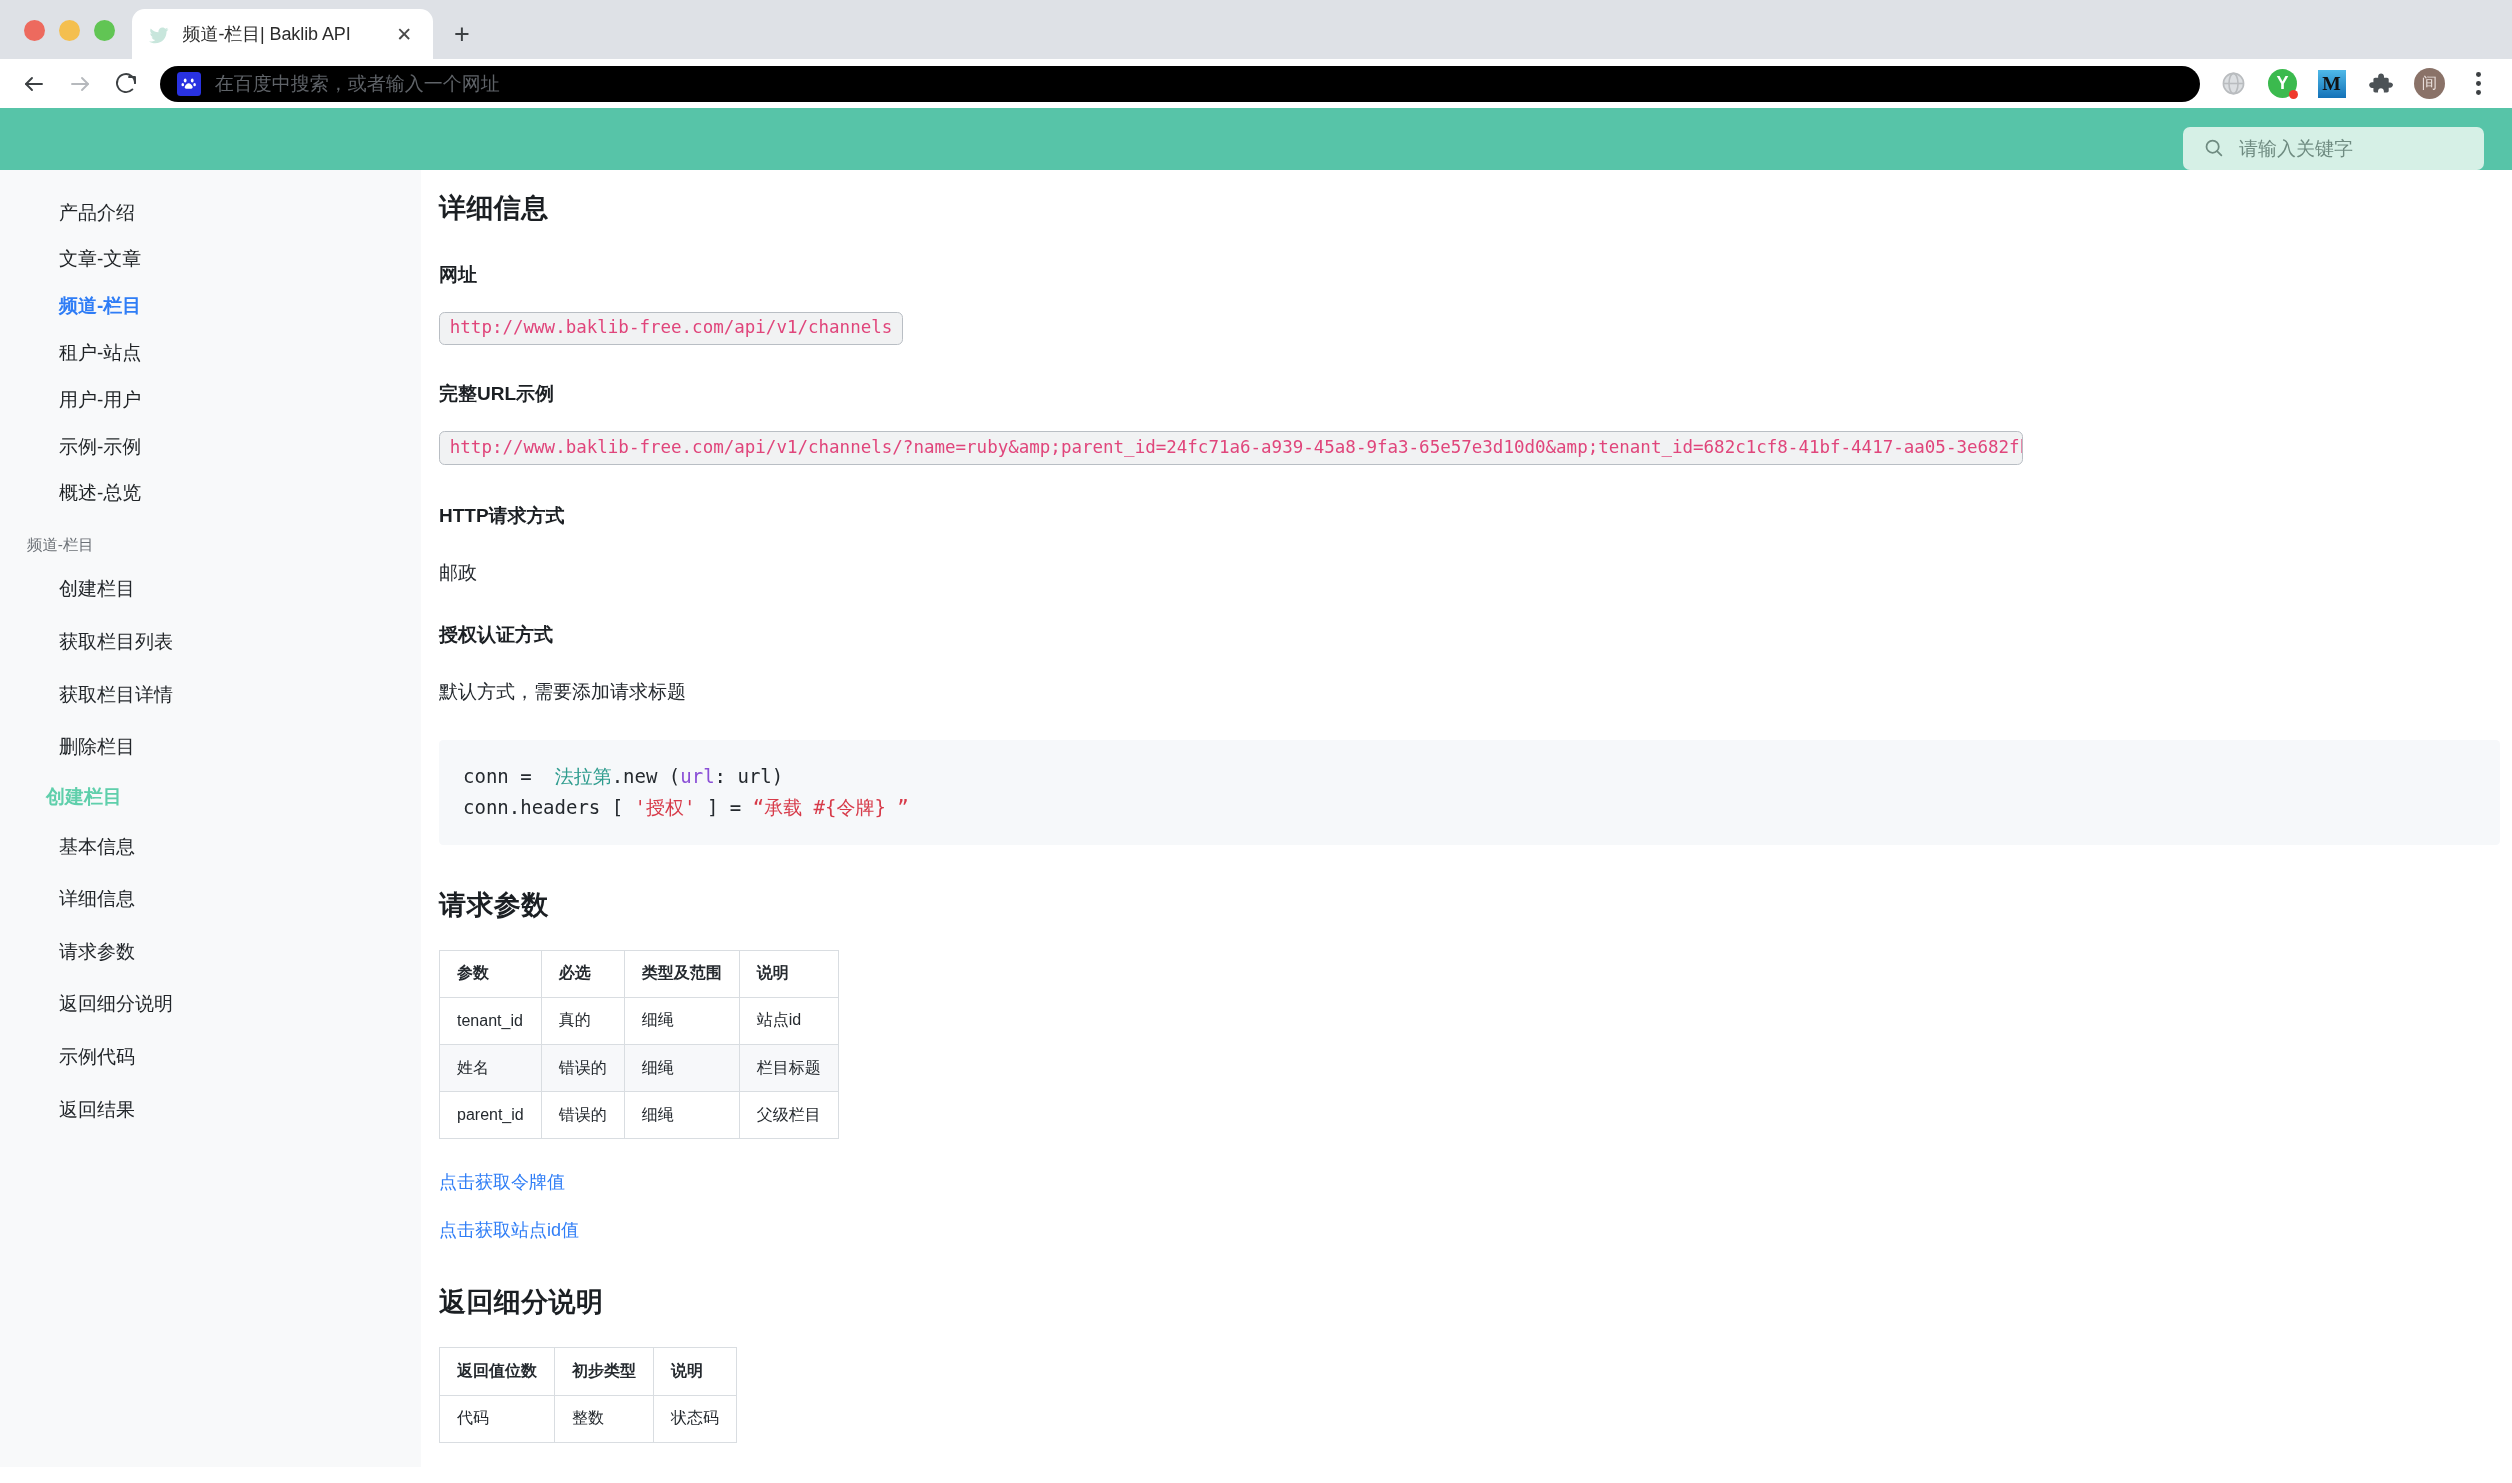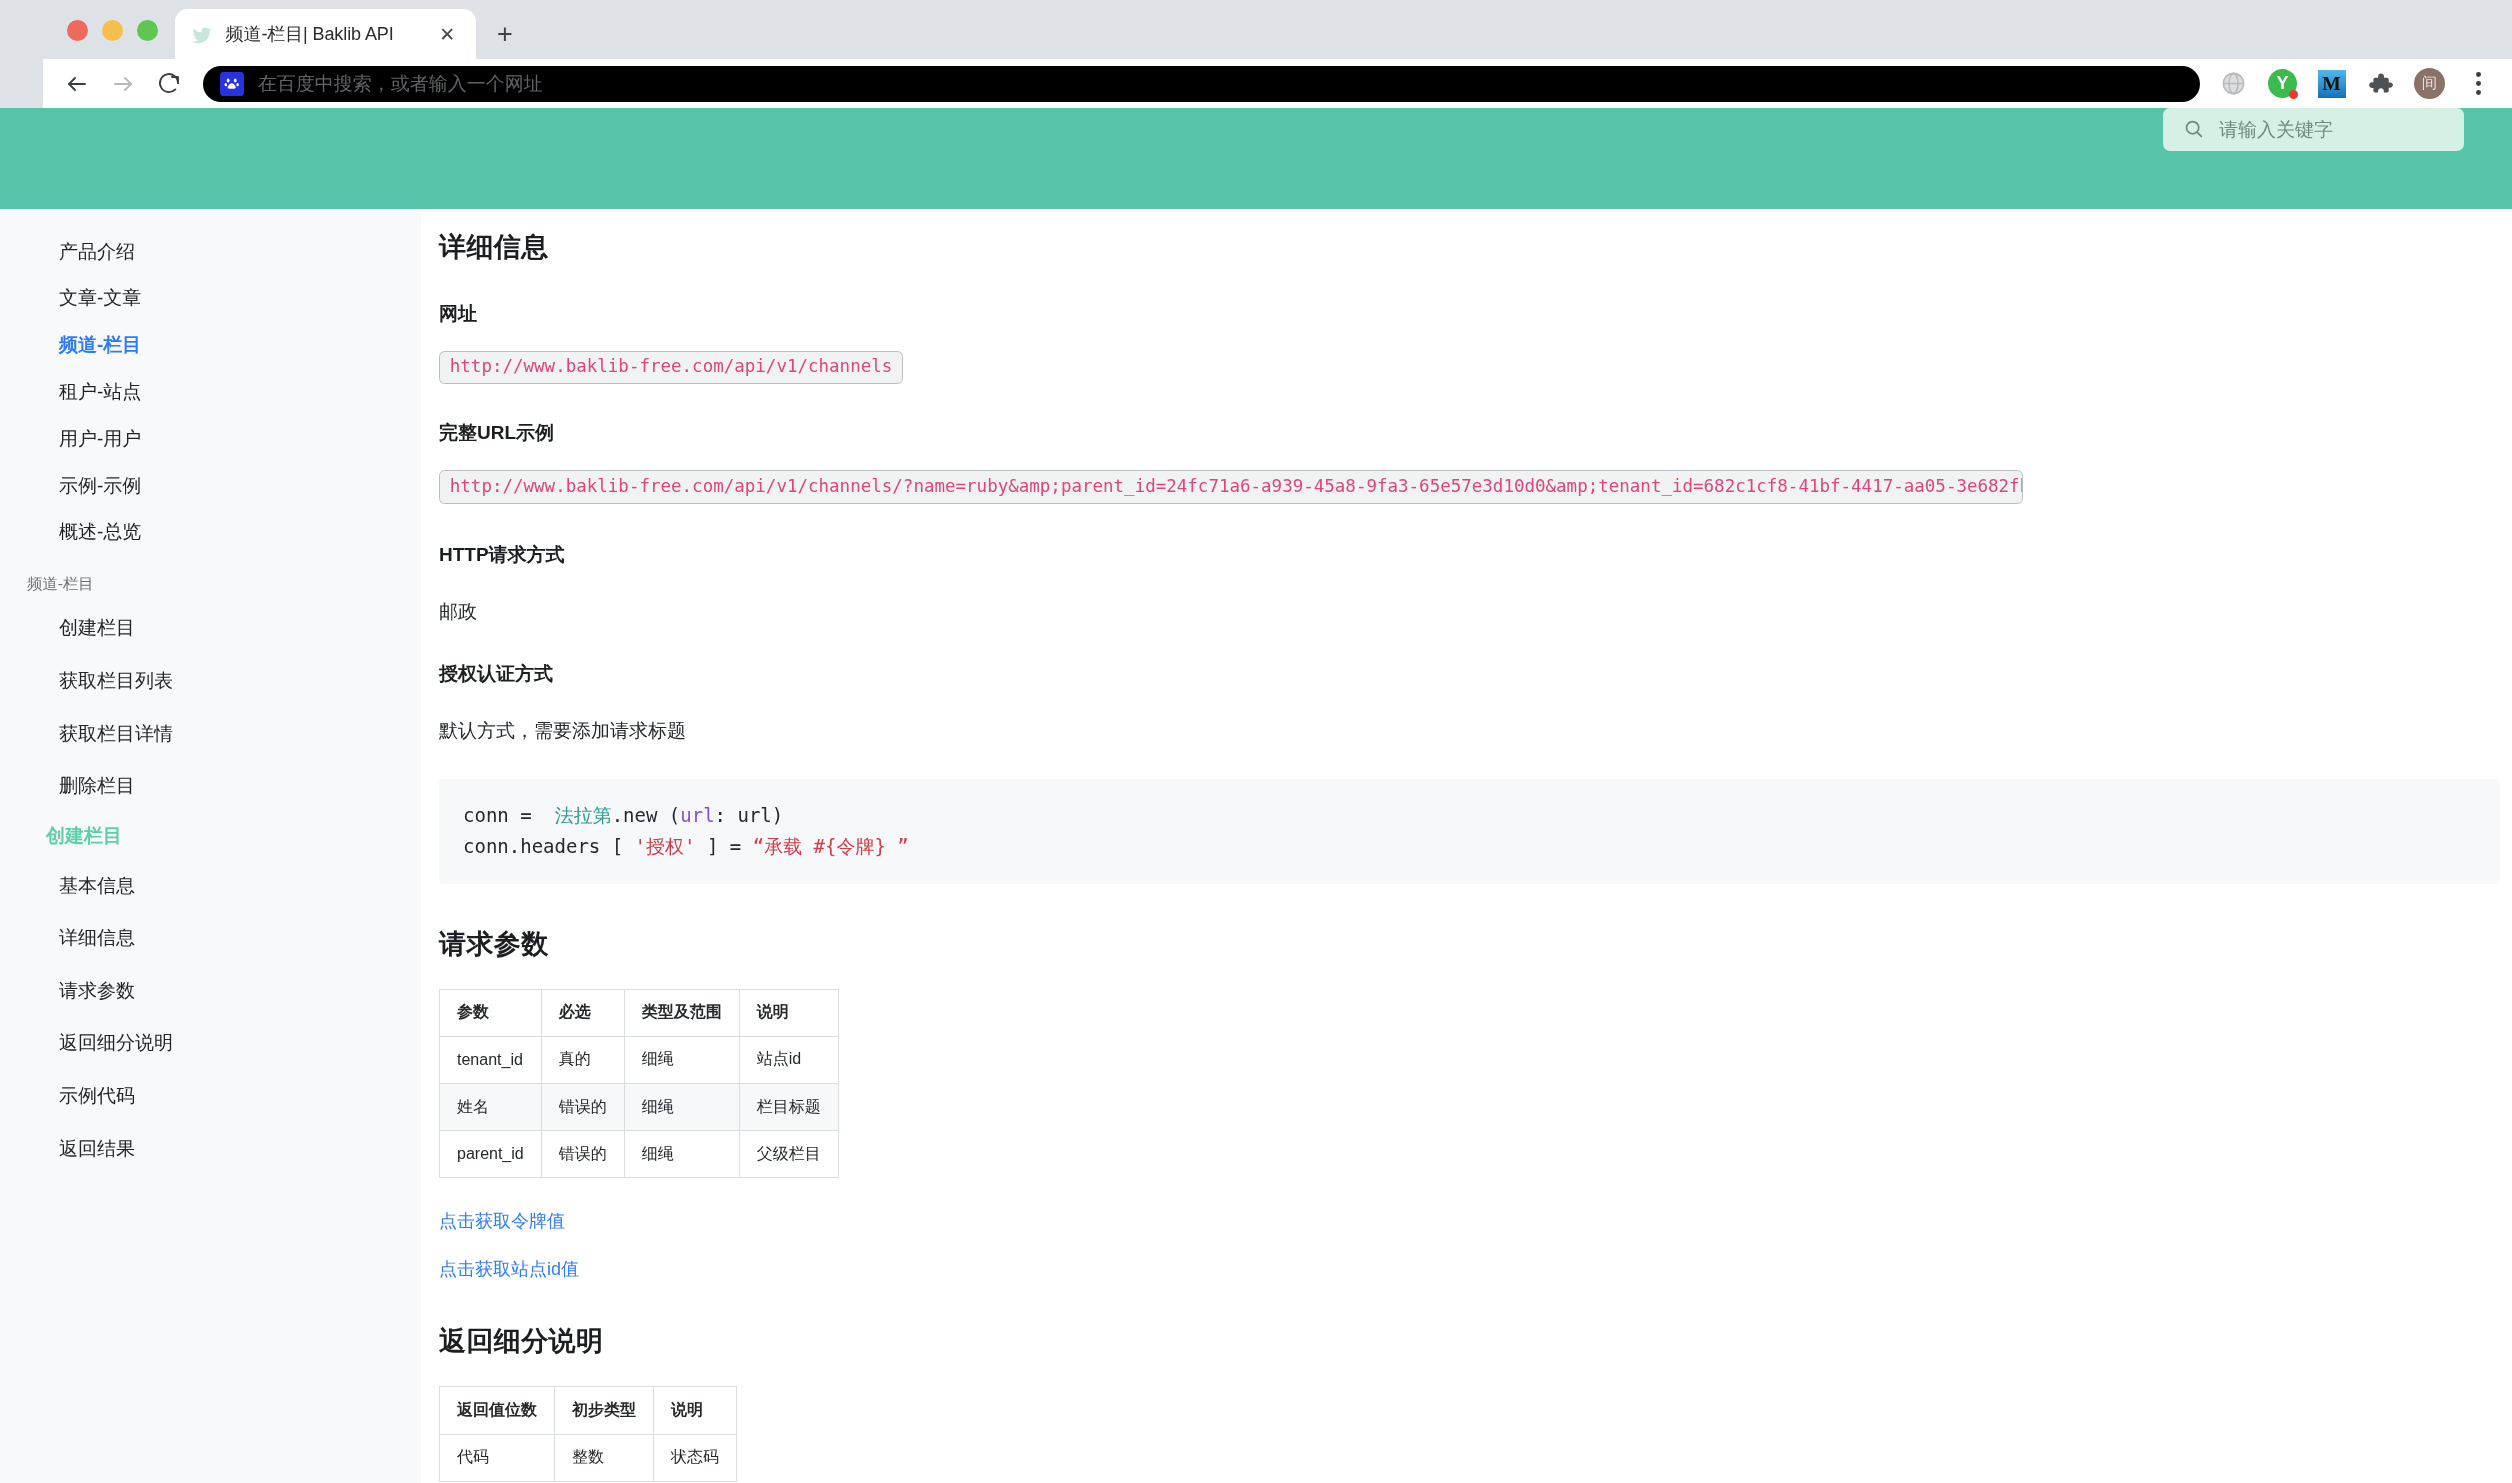--- a/index.html
+++ b/index.html
@@ -10,21 +10,20 @@
     font-family: "Liberation Sans", "DejaVu Sans", sans-serif;
     background: #ffffff;
   }
 
   
   .browser-chrome {
     width: 100%;
     height: 108px;
     background: #dee1e6;
     position: relative;
-    padding-left: 43px;
   }
   .titlebar {
     height: 59px;
     display: flex;
     align-items: flex-end;
     position: relative;
   }
   .traffic-lights {
     display: flex;
     gap: 14px;
@@ -170,26 +169,26 @@
   .page {
     position: absolute;
     top: 108px; left: 0;
     width: 2512px;
     height: 1375px;
     background: #ffffff;
     overflow: hidden;
   }
 
   .site-header {
-    height: 101px;
+    height: 62px;
     background: #57c4a8;
     display: flex;
-    align-items: flex-start;
+    align-items: flex-end;
     justify-content: flex-end;
-    padding-right: 48px;
+    padding-right: 28px;
     position: relative;
     z-index: 5;
   }
   .search-box {
     width: 301px;
     height: 43px;
     background: #d6f0e6;
     border-radius: 7px;
     display: flex;
     align-items: center;

